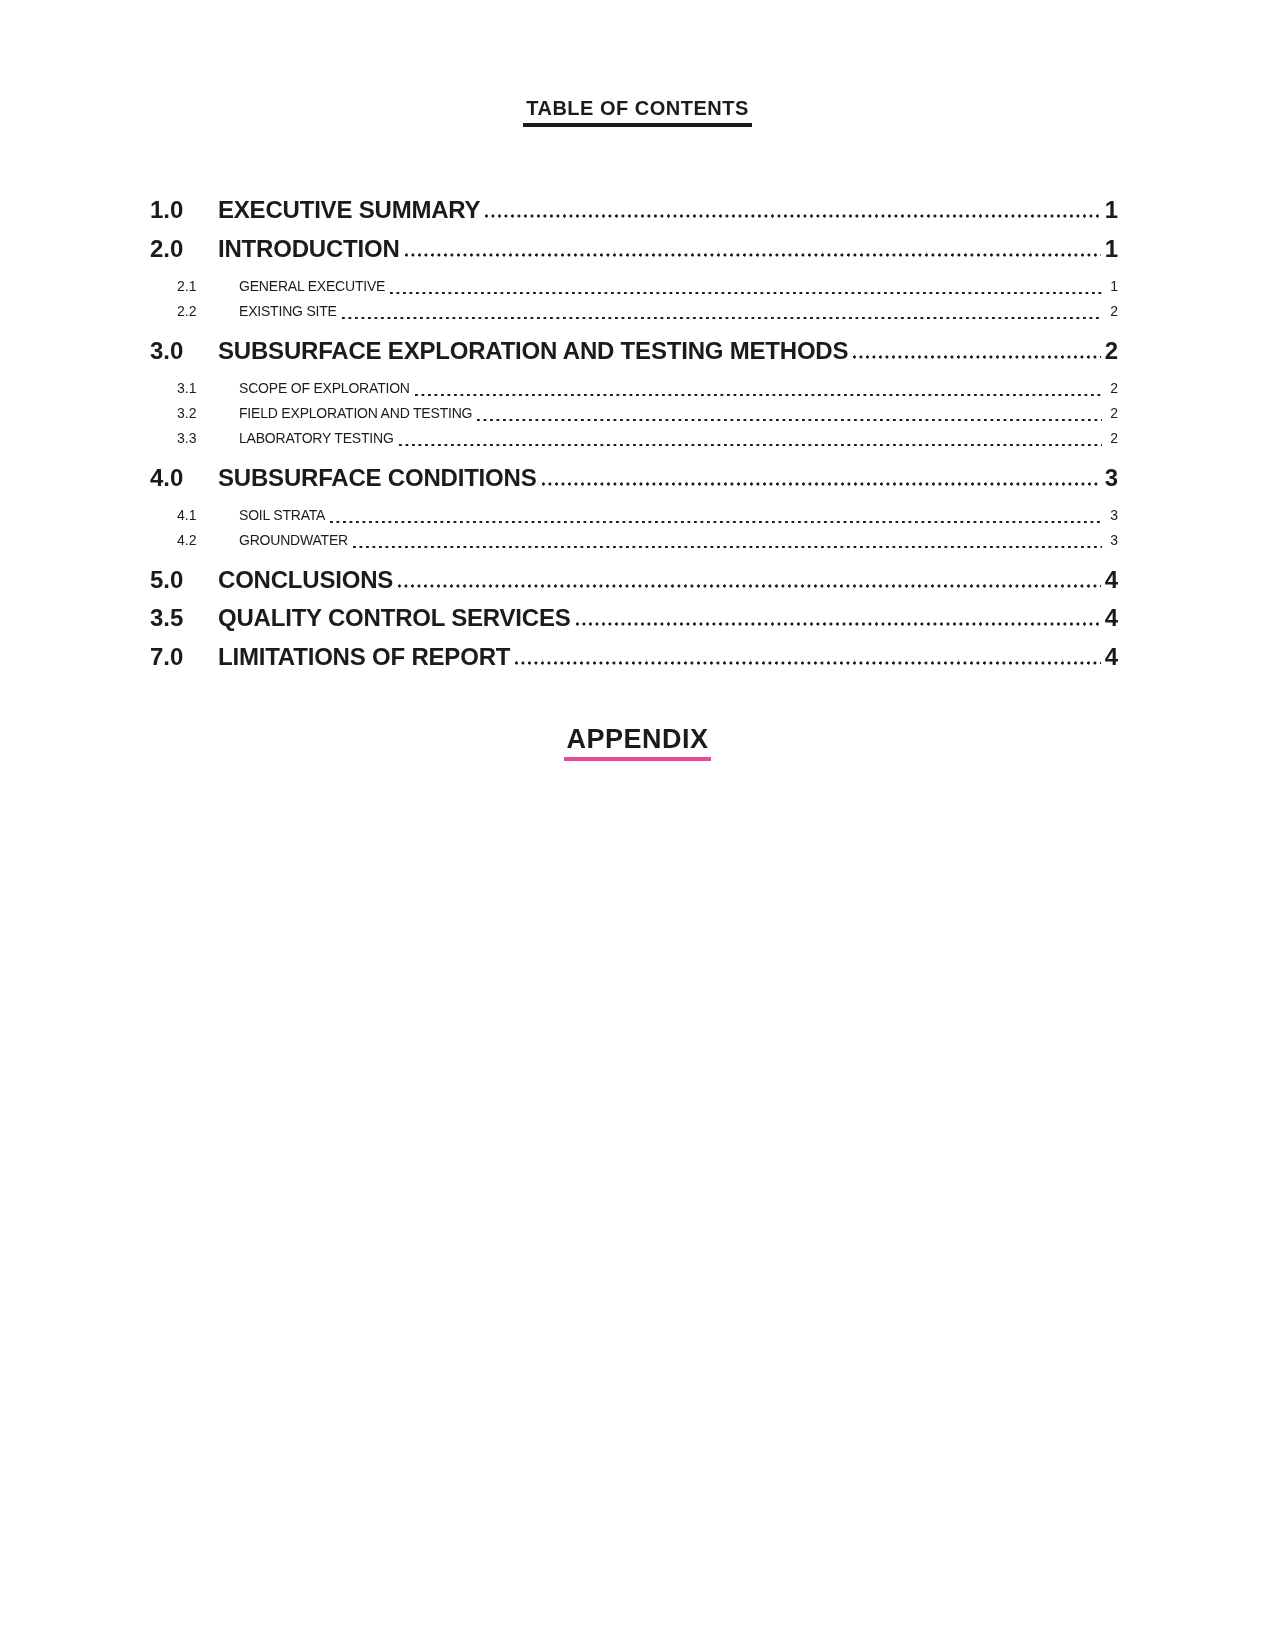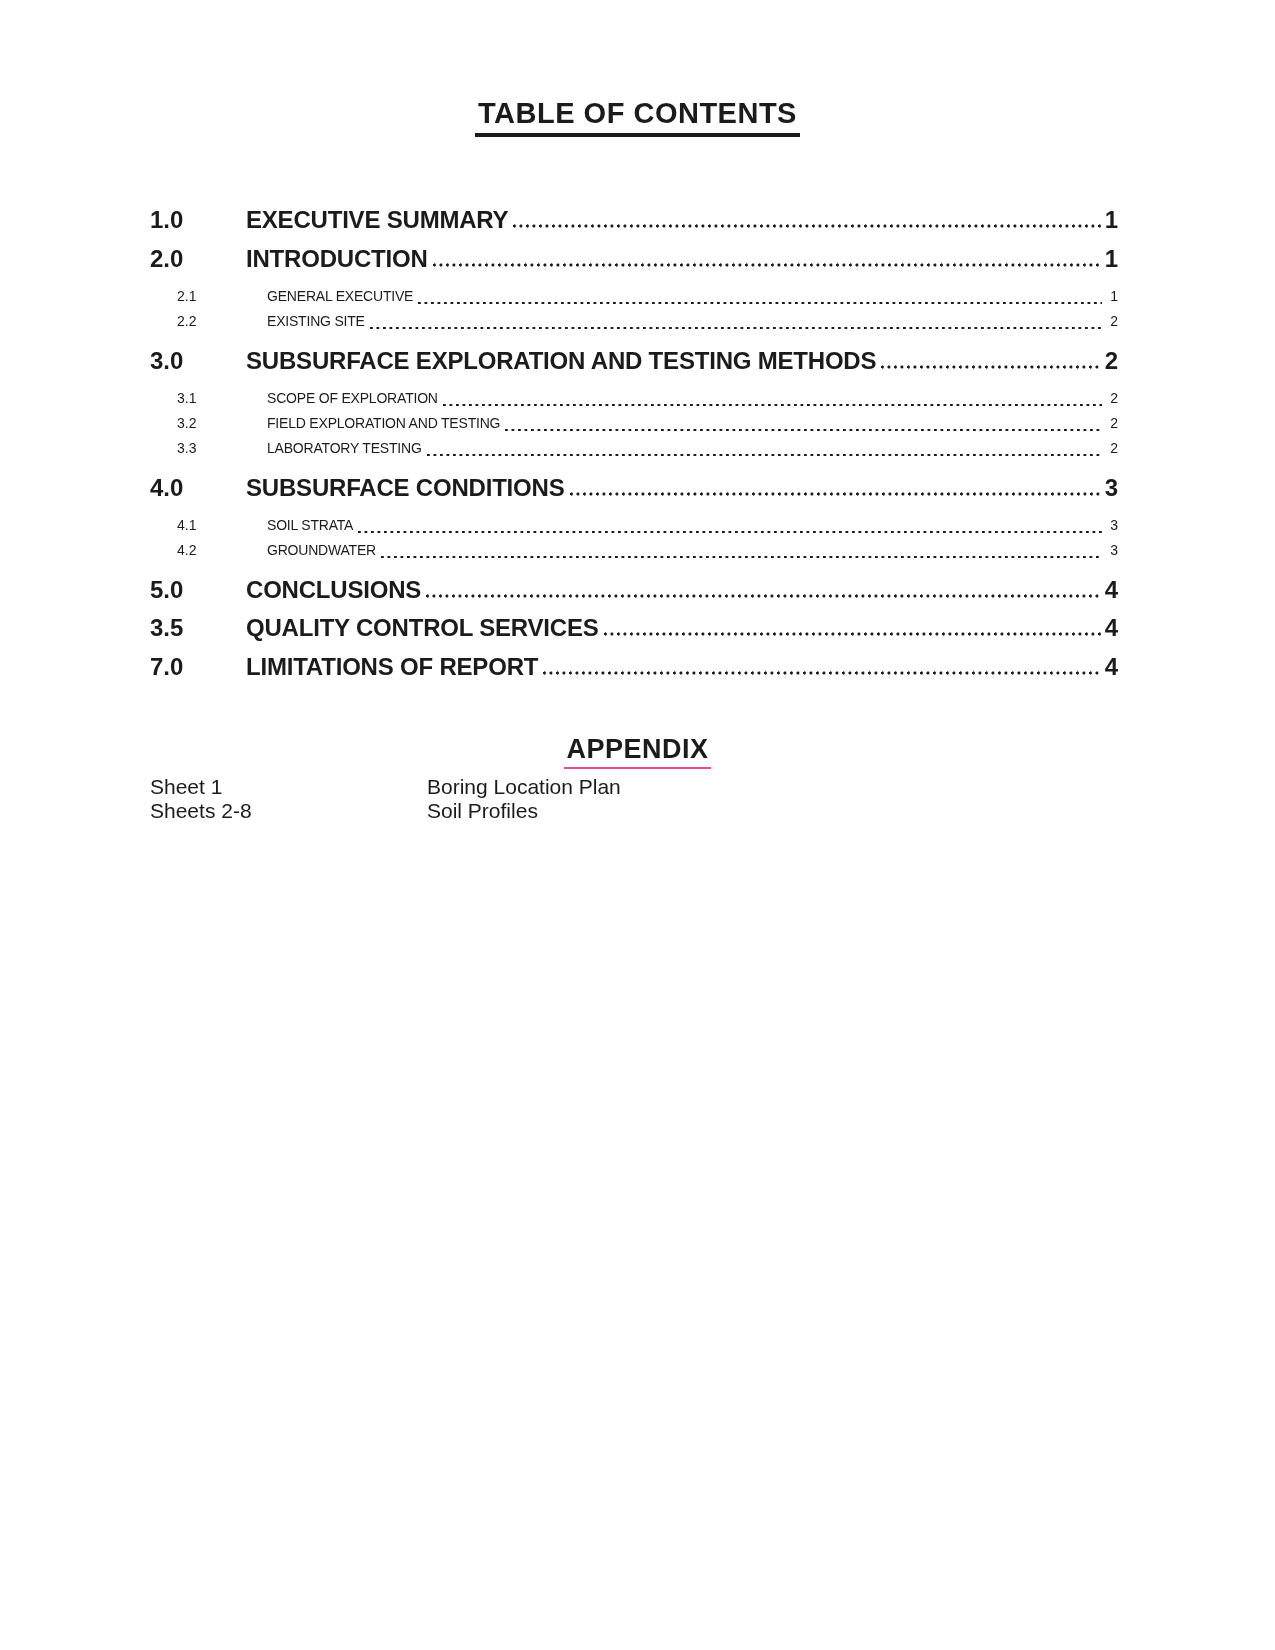--- a/index.html
+++ b/index.html
@@ -14,21 +14,21 @@
     font-family: "Liberation Sans", sans-serif;
     overflow: hidden;
   }
 
   .doc-title-wrap {
     padding-top: 97px;
     text-align: center;
   }
   .doc-title {
     display: inline-block;
-    font-size: 29px;
+    font-size: 20px;
     font-weight: bold;
     letter-spacing: 0.5px;
     padding: 0 3px 3px 3px;
     border-bottom: 4px solid #1b1b1b;
   }
 
   .toc {
     margin: 70px 157px 0 150px;
   }
   .toc-row {
@@ -37,21 +37,21 @@
     line-height: 25px;
     font-size: 24px;
   }
   .toc-row.gap { margin-top: 13.5px; }
   .toc-row:first-child { margin-top: 0; }
   .toc-row.l1 { font-weight: bold; }
   .toc-row.l2 { font-weight: normal; font-size: 14px; padding-left: 27px; }
 
   .toc-num { flex: 0 0 68px; }
   .l2 .toc-num { flex: 0 0 62px; }
-  .toc-title { flex: 0 0 auto; white-space: nowrap; letter-spacing: -0.2px; margin-left: 28px; }
+  .toc-title { flex: 0 0 auto; white-space: nowrap; letter-spacing: -0.2px; }
 
   .toc-leader {
     flex: 1 1 auto;
     align-self: flex-end;
     height: 6px;
     margin: 0 4px 3px 5px;
     background-image: radial-gradient(circle at 1.5px 3px, #1b1b1b 1.4px, transparent 1.8px);
     background-size: 6.5px 6px;
     background-repeat: repeat-x;
   }
@@ -64,21 +64,21 @@
   .appendix-title-wrap {
     margin-top: 55px;
     text-align: center;
   }
   .appendix-title {
     display: inline-block;
     font-size: 27px;
     font-weight: bold;
     letter-spacing: 0.5px;
     padding: 0 2px 2px 2px;
-    border-bottom: 2px solid #ec4899;
+    border-bottom: 4px solid #ec4899;
   }
 
   .appendix-list {
     margin: 6px 157px 0 150px;
     font-size: 21px;
     line-height: 24px;
   }
   .appendix-row { display: flex; }
   .appendix-label { flex: 0 0 277px; }
   .appendix-desc { flex: 1 1 auto; }
@@ -191,24 +191,14 @@
       <span class="toc-leader"></span>
       <span class="toc-page">4</span>
     </div>
 
   </div>
 
   <div class="appendix-title-wrap">
     <span class="appendix-title">APPENDIX</span>
   </div>
 
-  <div class="appendix-list">
-    <div class="appendix-row">
-      <span class="appendix-label">Sheet 1</span>
-      <span class="appendix-desc">Boring Location Plan</span>
-    </div>
-    <div class="appendix-row">
-      <span class="appendix-label">Sheets 2-8</span>
-      <span class="appendix-desc">Soil Profiles</span>
-    </div>
-  </div>
 
 </div>
 
 </body></html>

